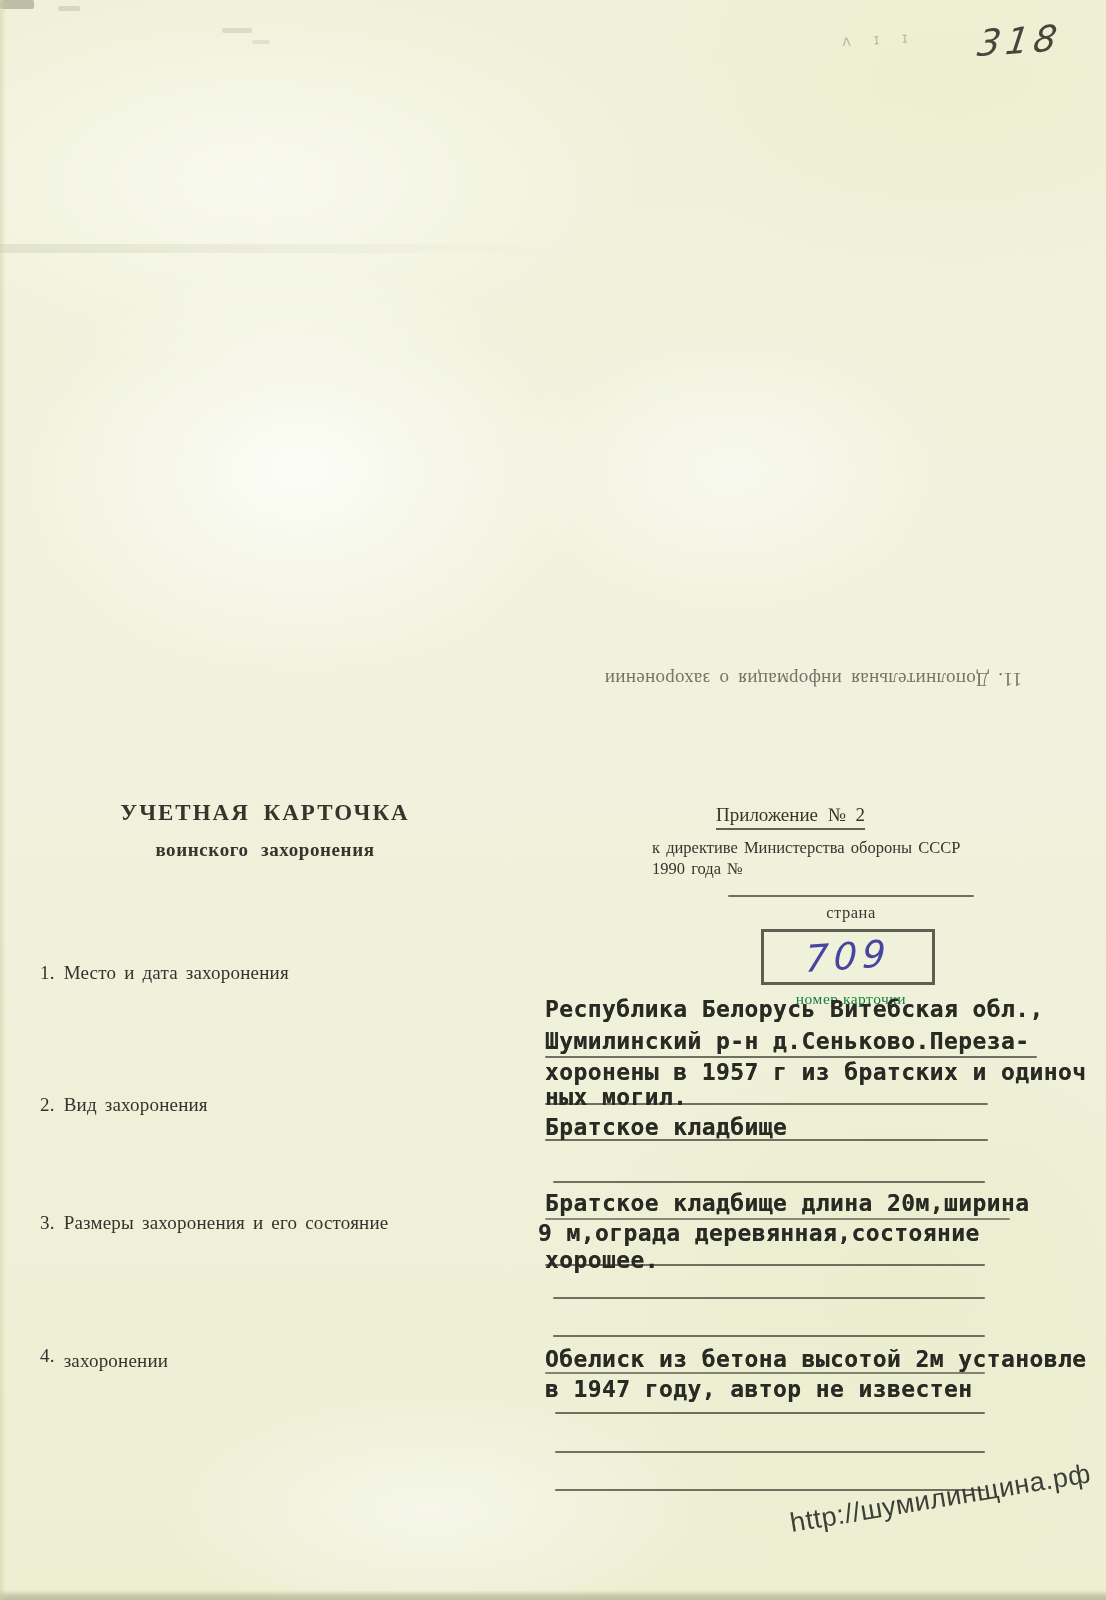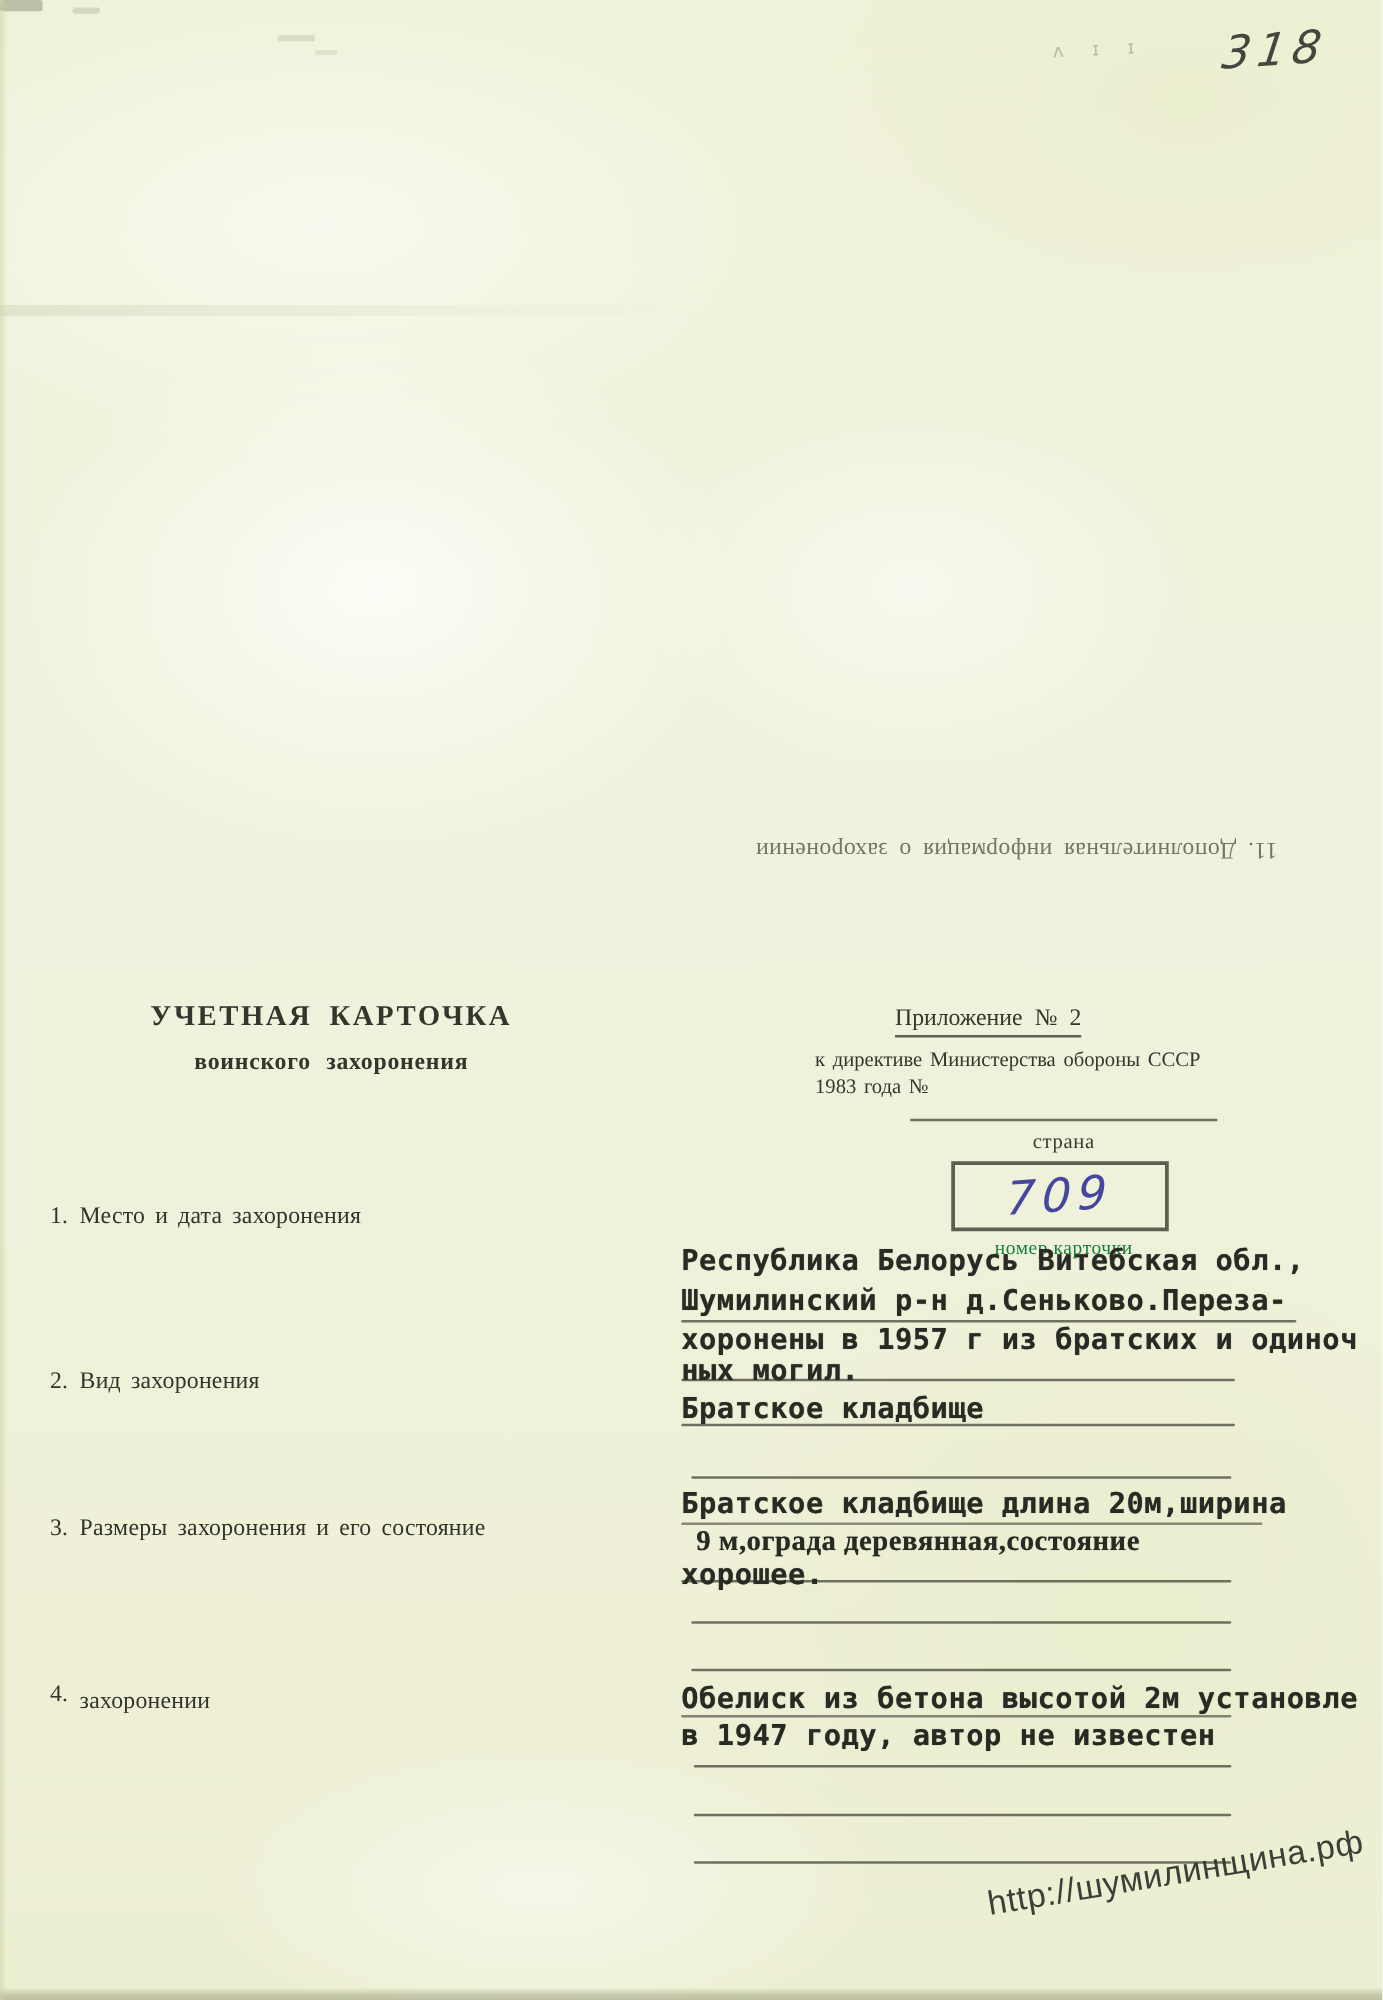--- a/index.html
+++ b/index.html
@@ -75,21 +75,21 @@
 <div class="abs bleedthrough">11. Дополнительная информация о захоронении</div>
 
 <div class="abs title-block">
   <div class="title-line1">УЧЕТНАЯ КАРТОЧКА</div>
   <div class="title-line2">воинского захоронения</div>
 </div>
 
 <div class="abs annex-block">
   <span class="annex-line1">Приложение № 2</span>
   <div class="annex-line2">к директиве Министерства обороны СССР</div>
-  <div class="annex-line3">1983 года №</div>
+  <div class="annex-line3">1990 года №</div>
 </div>
 
 <div class="abs rule" style="left:728px;top:895px;width:246px;"></div>
 <div class="abs country-label">страна</div>
 <div class="abs card-number-box">
   <span class="pen-number">709</span>
 </div>
 <div class="abs card-number-caption">номер карточки</div>
 
 <div class="abs label-row" style="left:40px;top:962px;">
@@ -125,19 +125,19 @@
 <div class="abs rule" style="left:555px;top:1489px;width:430px;"></div>
 
 <span class="abs typed" style="left:545px;top:996px;">Республика Белорусь Витебская обл.,</span>
 <span class="abs typed" style="left:545px;top:1028px;">Шумилинский р-н д.Сеньково.Переза-</span>
 <span class="abs typed" style="left:545px;top:1059px;">хоронены в 1957 г из братских и одиноч</span>
 <span class="abs typed" style="left:545px;top:1084px;">ных могил.</span>
 
 <span class="abs typed" style="left:545px;top:1114px;">Братское кладбище</span>
 
 <span class="abs typed" style="left:545px;top:1190px;">Братское кладбище длина 20м,ширина</span>
-<span class="abs typed" style="left:557px;top:1220px;font-family:Liberation Serif, serif;">9 м,ограда деревянная,состояние</span>
+<span class="abs typed" style="left:538px;top:1220px;">9 м,ограда деревянная,состояние</span>
 <span class="abs typed" style="left:545px;top:1247px;">хорошее.</span>
 
 <span class="abs typed" style="left:545px;top:1346px;">Обелиск из бетона высотой 2м установле</span>
 <span class="abs typed" style="left:545px;top:1376px;">в 1947 году, автор не известен</span>
 
 <div class="abs watermark">http://шумилинщина.рф</div>
 
 </body></html>

